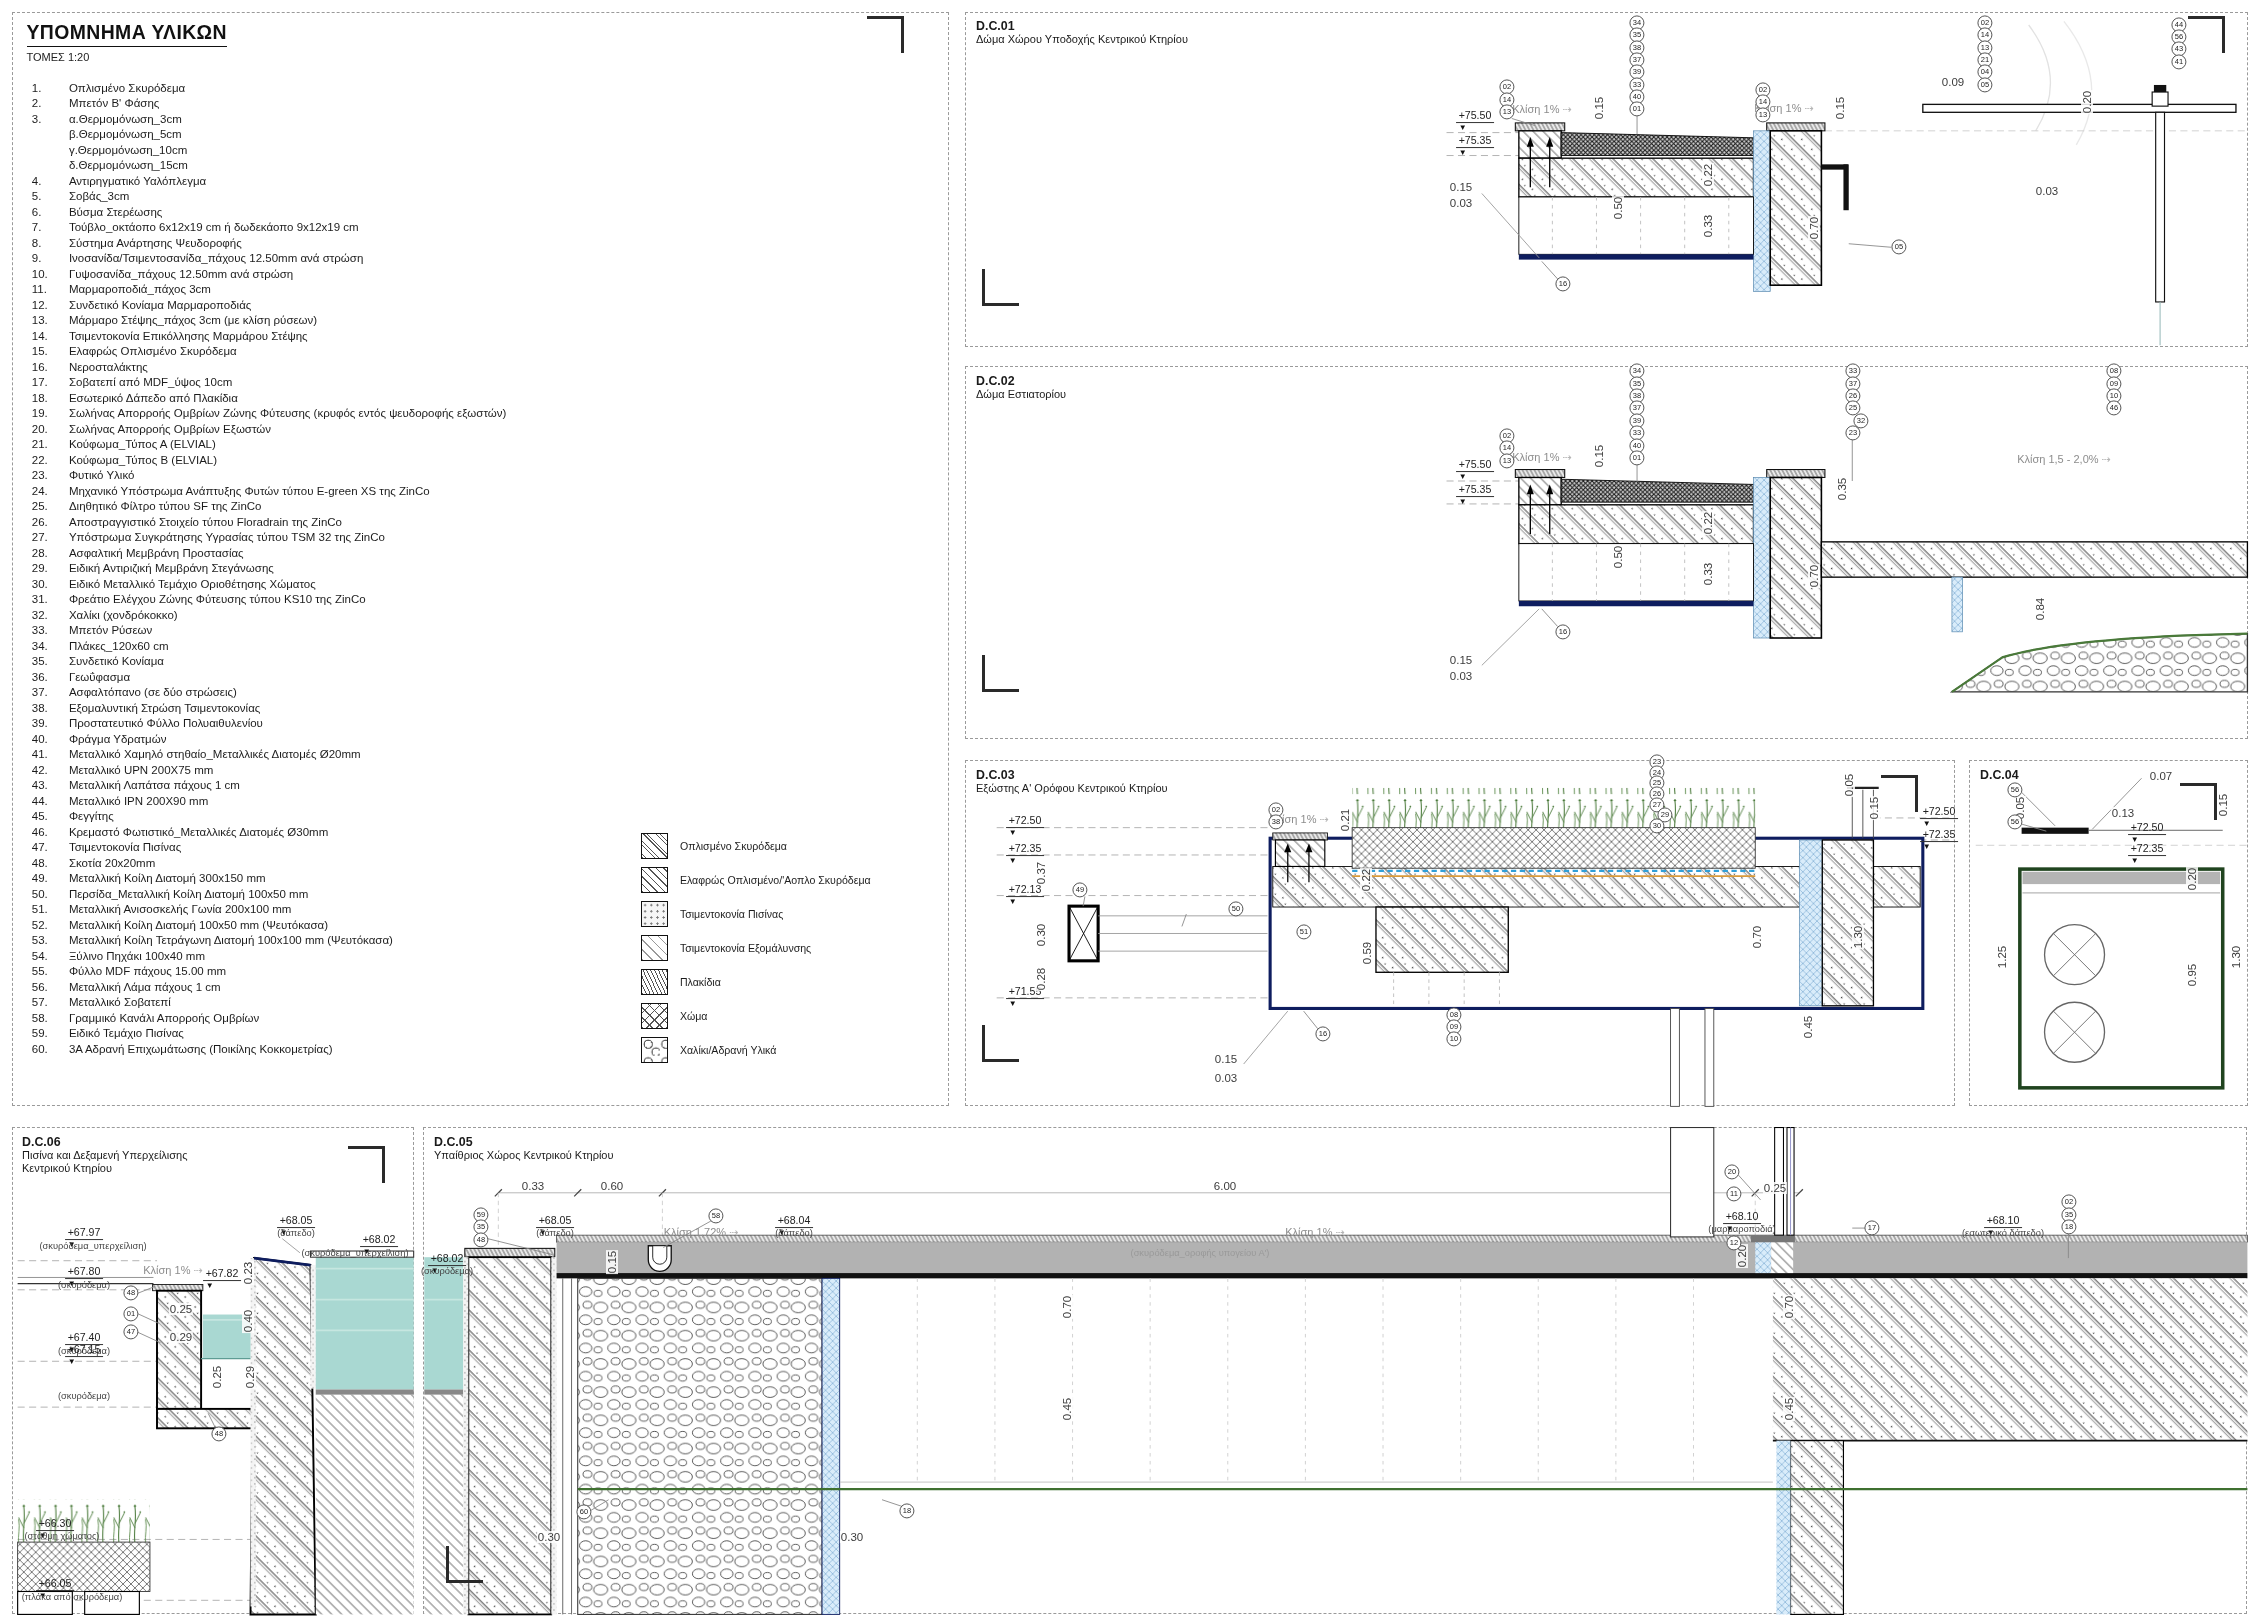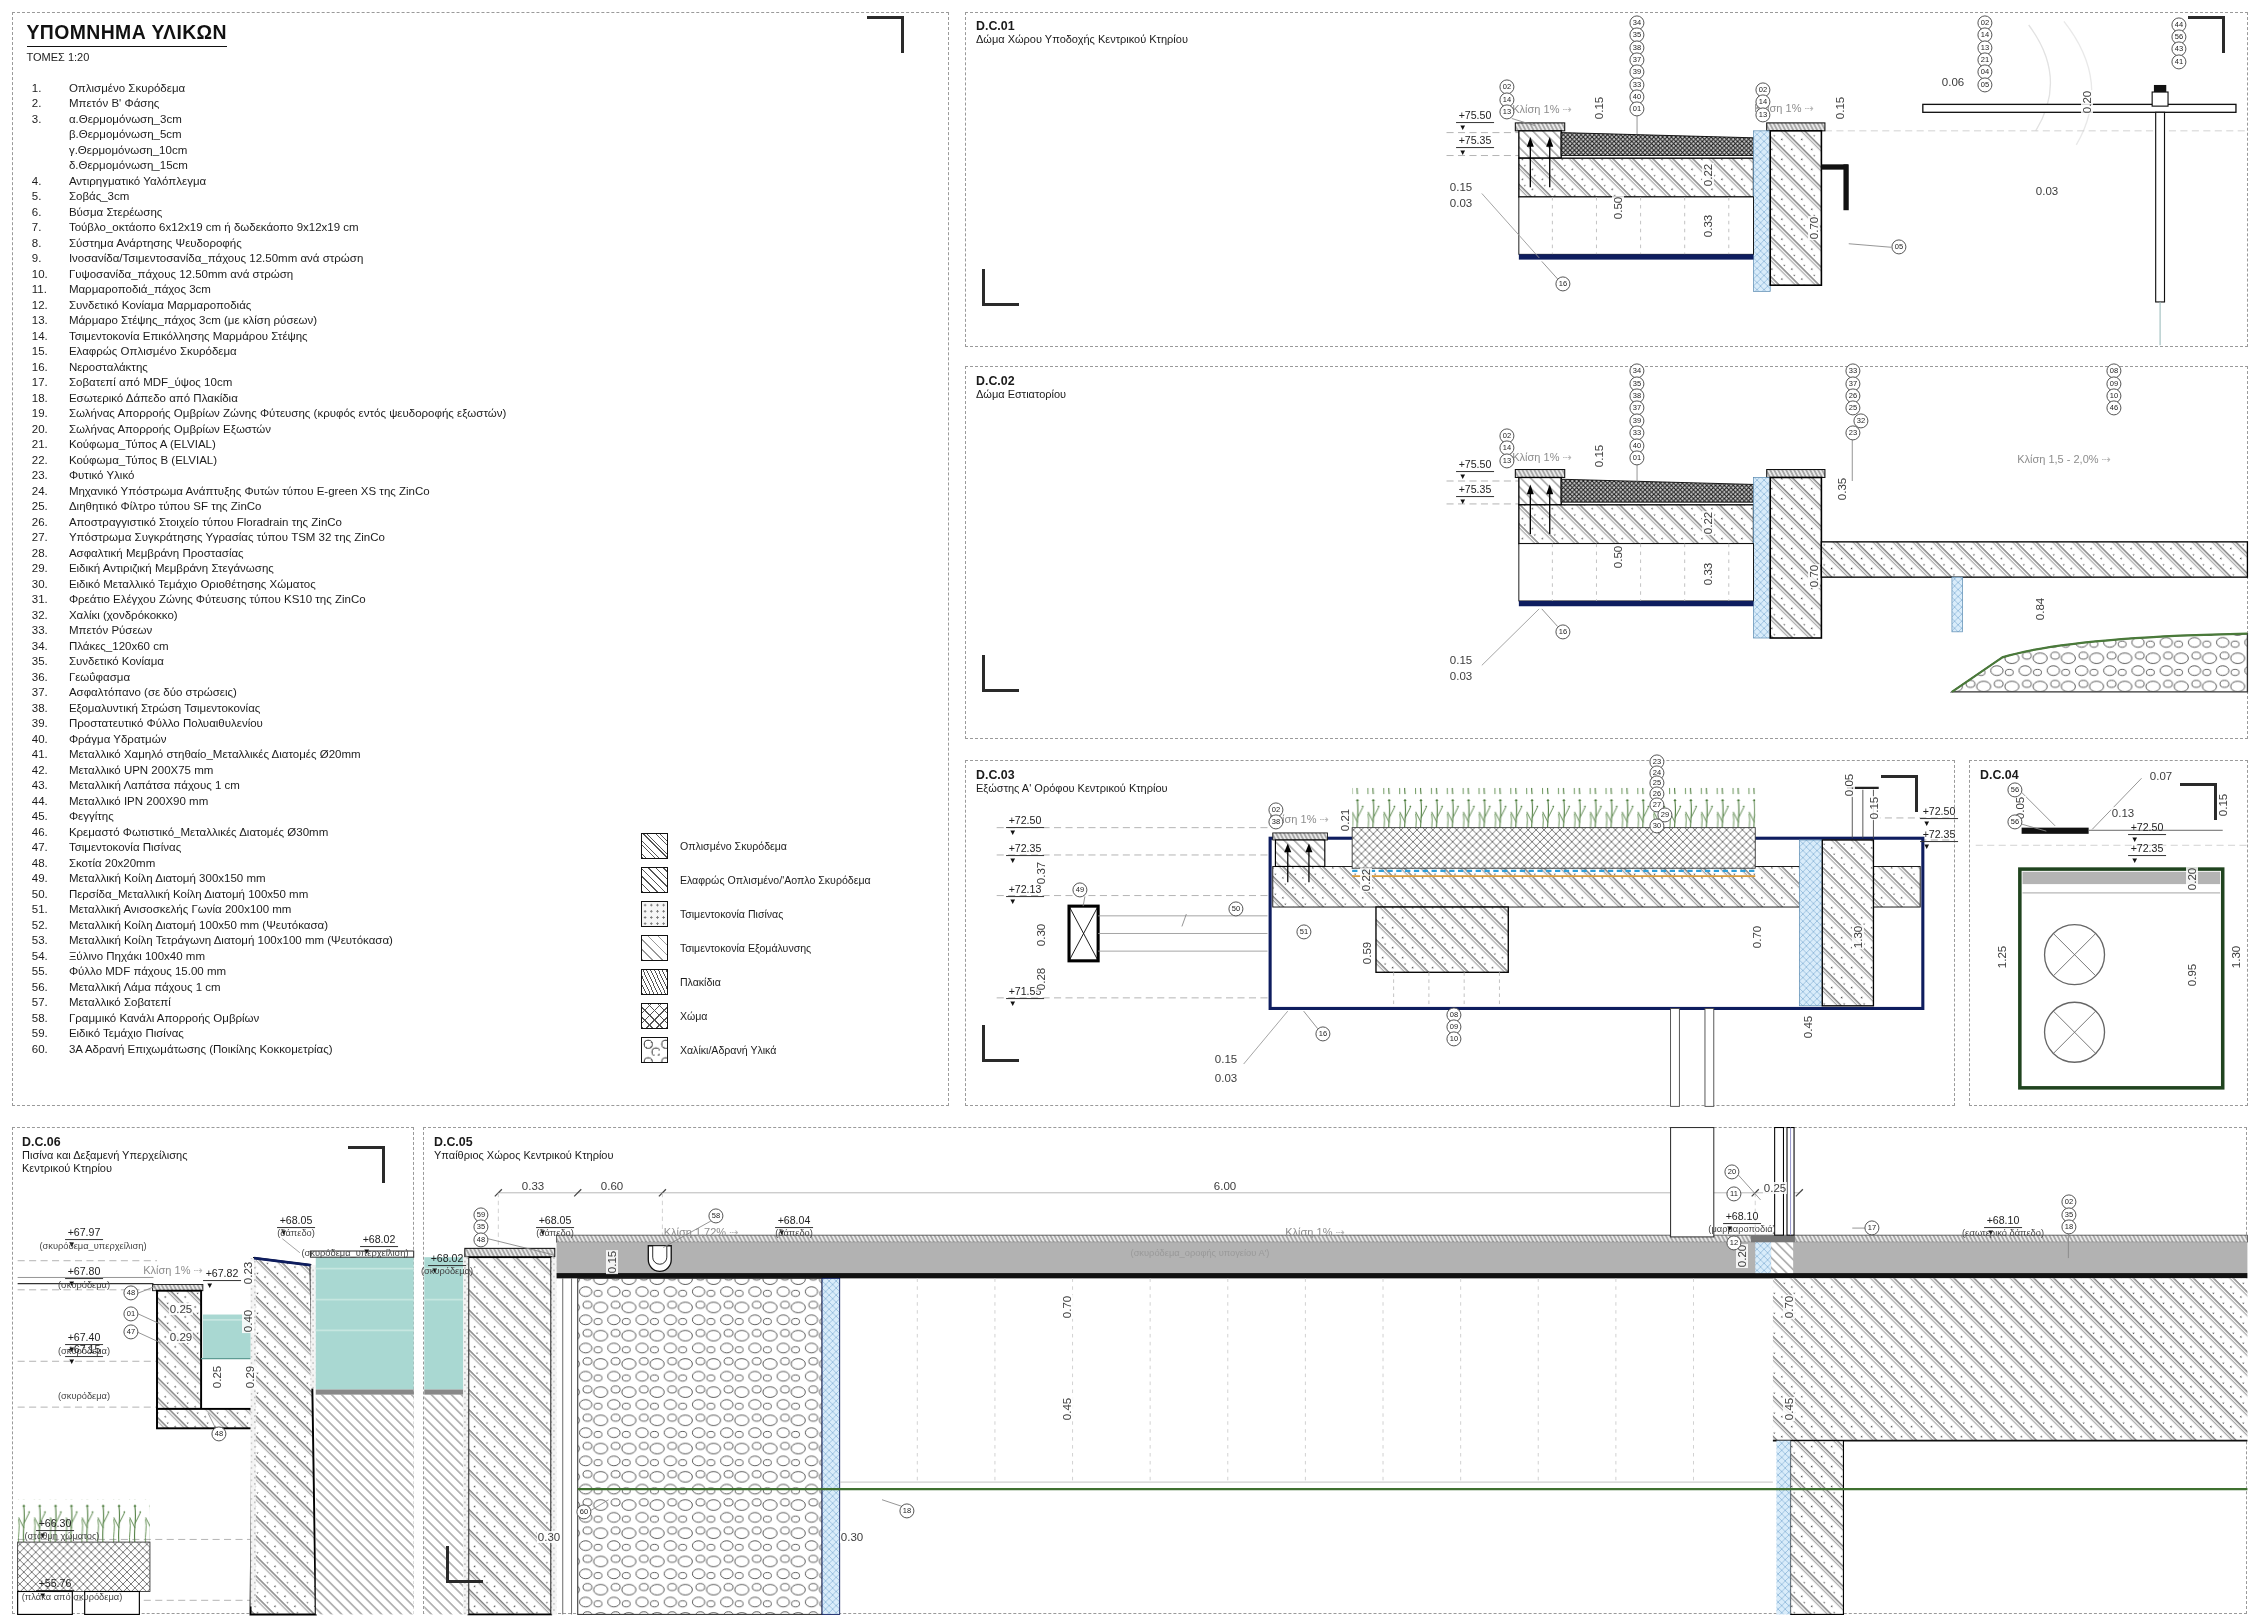--- a/index.html
+++ b/index.html
@@ -678,21 +678,21 @@
       <span class="ann lvl" style="left: 1475px; top: 116px;">+75.50</span>
       <span class="ann lvl" style="left: 1475px; top: 141px;">+75.35</span>
       <span class="ann slope" style="left: 1542px; top: 109px;">Κλίση 1%</span>
       <span class="ann slope" style="left: 1784px; top: 108px;">Κλίση 1%</span>
       <span class="ann dim" style="left: 1599px; top: 108px; transform: translate(-50%, -50%) rotate(-90deg);">0.15</span>
       <span class="ann dim" style="left: 1618px; top: 208px; transform: translate(-50%, -50%) rotate(-90deg);">0.50</span>
       <span class="ann dim" style="left: 1708px; top: 175px; transform: translate(-50%, -50%) rotate(-90deg);">0.22</span>
       <span class="ann dim" style="left: 1708px; top: 226px; transform: translate(-50%, -50%) rotate(-90deg);">0.33</span>
       <span class="ann dim" style="left: 1814px; top: 228px; transform: translate(-50%, -50%) rotate(-90deg);">0.70</span>
       <span class="ann dim" style="left: 1840px; top: 108px; transform: translate(-50%, -50%) rotate(-90deg);">0.15</span>
-      <span class="ann dim" style="left: 1953px; top: 82px;">0.06</span>
+      <span class="ann dim" style="left: 1953px; top: 82px;">0.09</span>
       <span class="ann dim" style="left: 2087px; top: 102px; transform: translate(-50%, -50%) rotate(-90deg);">0.20</span>
       <span class="ann dim" style="left: 2047px; top: 191px;">0.03</span>
       <span class="ann dim" style="left: 1461px; top: 187px;">0.15</span>
       <span class="ann dim" style="left: 1461px; top: 203px;">0.03</span>
       <span class="ann co" style="left: 1507px; top: 87px;">02</span>
       <span class="ann co" style="left: 1507px; top: 100px;">14</span>
       <span class="ann co" style="left: 1507px; top: 112px;">13</span>
       <span class="ann co" style="left: 1637px; top: 23px;">34</span>
       <span class="ann co" style="left: 1637px; top: 35px;">35</span>
       <span class="ann co" style="left: 1637px; top: 48px;">38</span>
@@ -850,21 +850,21 @@
       <span class="ann lvl" style="left: 84px; top: 1233px;">+67.97</span>
       <span class="ann sub" style="left: 93px; top: 1246px;">(σκυρόδεμα_υπερχείλιση)</span>
       <span class="ann lvl" style="left: 84px; top: 1272px;">+67.80</span>
       <span class="ann sub" style="left: 84px; top: 1285px;">(σκυρόδεμα)</span>
       <span class="ann lvl" style="left: 84px; top: 1338px;">+67.40</span>
       <span class="ann sub" style="left: 84px; top: 1351px;">(σκυρόδεμα)</span>
       <span class="ann lvl" style="left: 84px; top: 1350px;">+67.15</span>
       <span class="ann sub" style="left: 84px; top: 1396px;">(σκυρόδεμα)</span>
       <span class="ann lvl" style="left: 55px; top: 1524px;">+66.30</span>
       <span class="ann sub" style="left: 62px; top: 1536px;">(στάθμη χώματος)</span>
-      <span class="ann lvl" style="left: 55px; top: 1584px;">+55.76</span>
+      <span class="ann lvl" style="left: 55px; top: 1584px;">+66.05</span>
       <span class="ann sub" style="left: 72px; top: 1597px;">(πλάκα από σκυρόδεμα)</span>
       <span class="ann lvl" style="left: 296px; top: 1221px;">+68.05</span>
       <span class="ann sub" style="left: 296px; top: 1233px;">(δάπεδο)</span>
       <span class="ann lvl" style="left: 222px; top: 1274px;">+67.82</span>
       <span class="ann lvl" style="left: 379px; top: 1240px;">+68.02</span>
       <span class="ann sub" style="left: 355px; top: 1253px;">(σκυρόδεμα_υπερχείλιση)</span>
       <span class="ann slope" style="left: 173px; top: 1270px;">Κλίση 1%</span>
       <span class="ann dim" style="left: 181px; top: 1309px;">0.25</span>
       <span class="ann dim" style="left: 181px; top: 1337px;">0.29</span>
       <span class="ann dim" style="left: 248px; top: 1321px; transform: translate(-50%, -50%) rotate(-90deg);">0.40</span>

